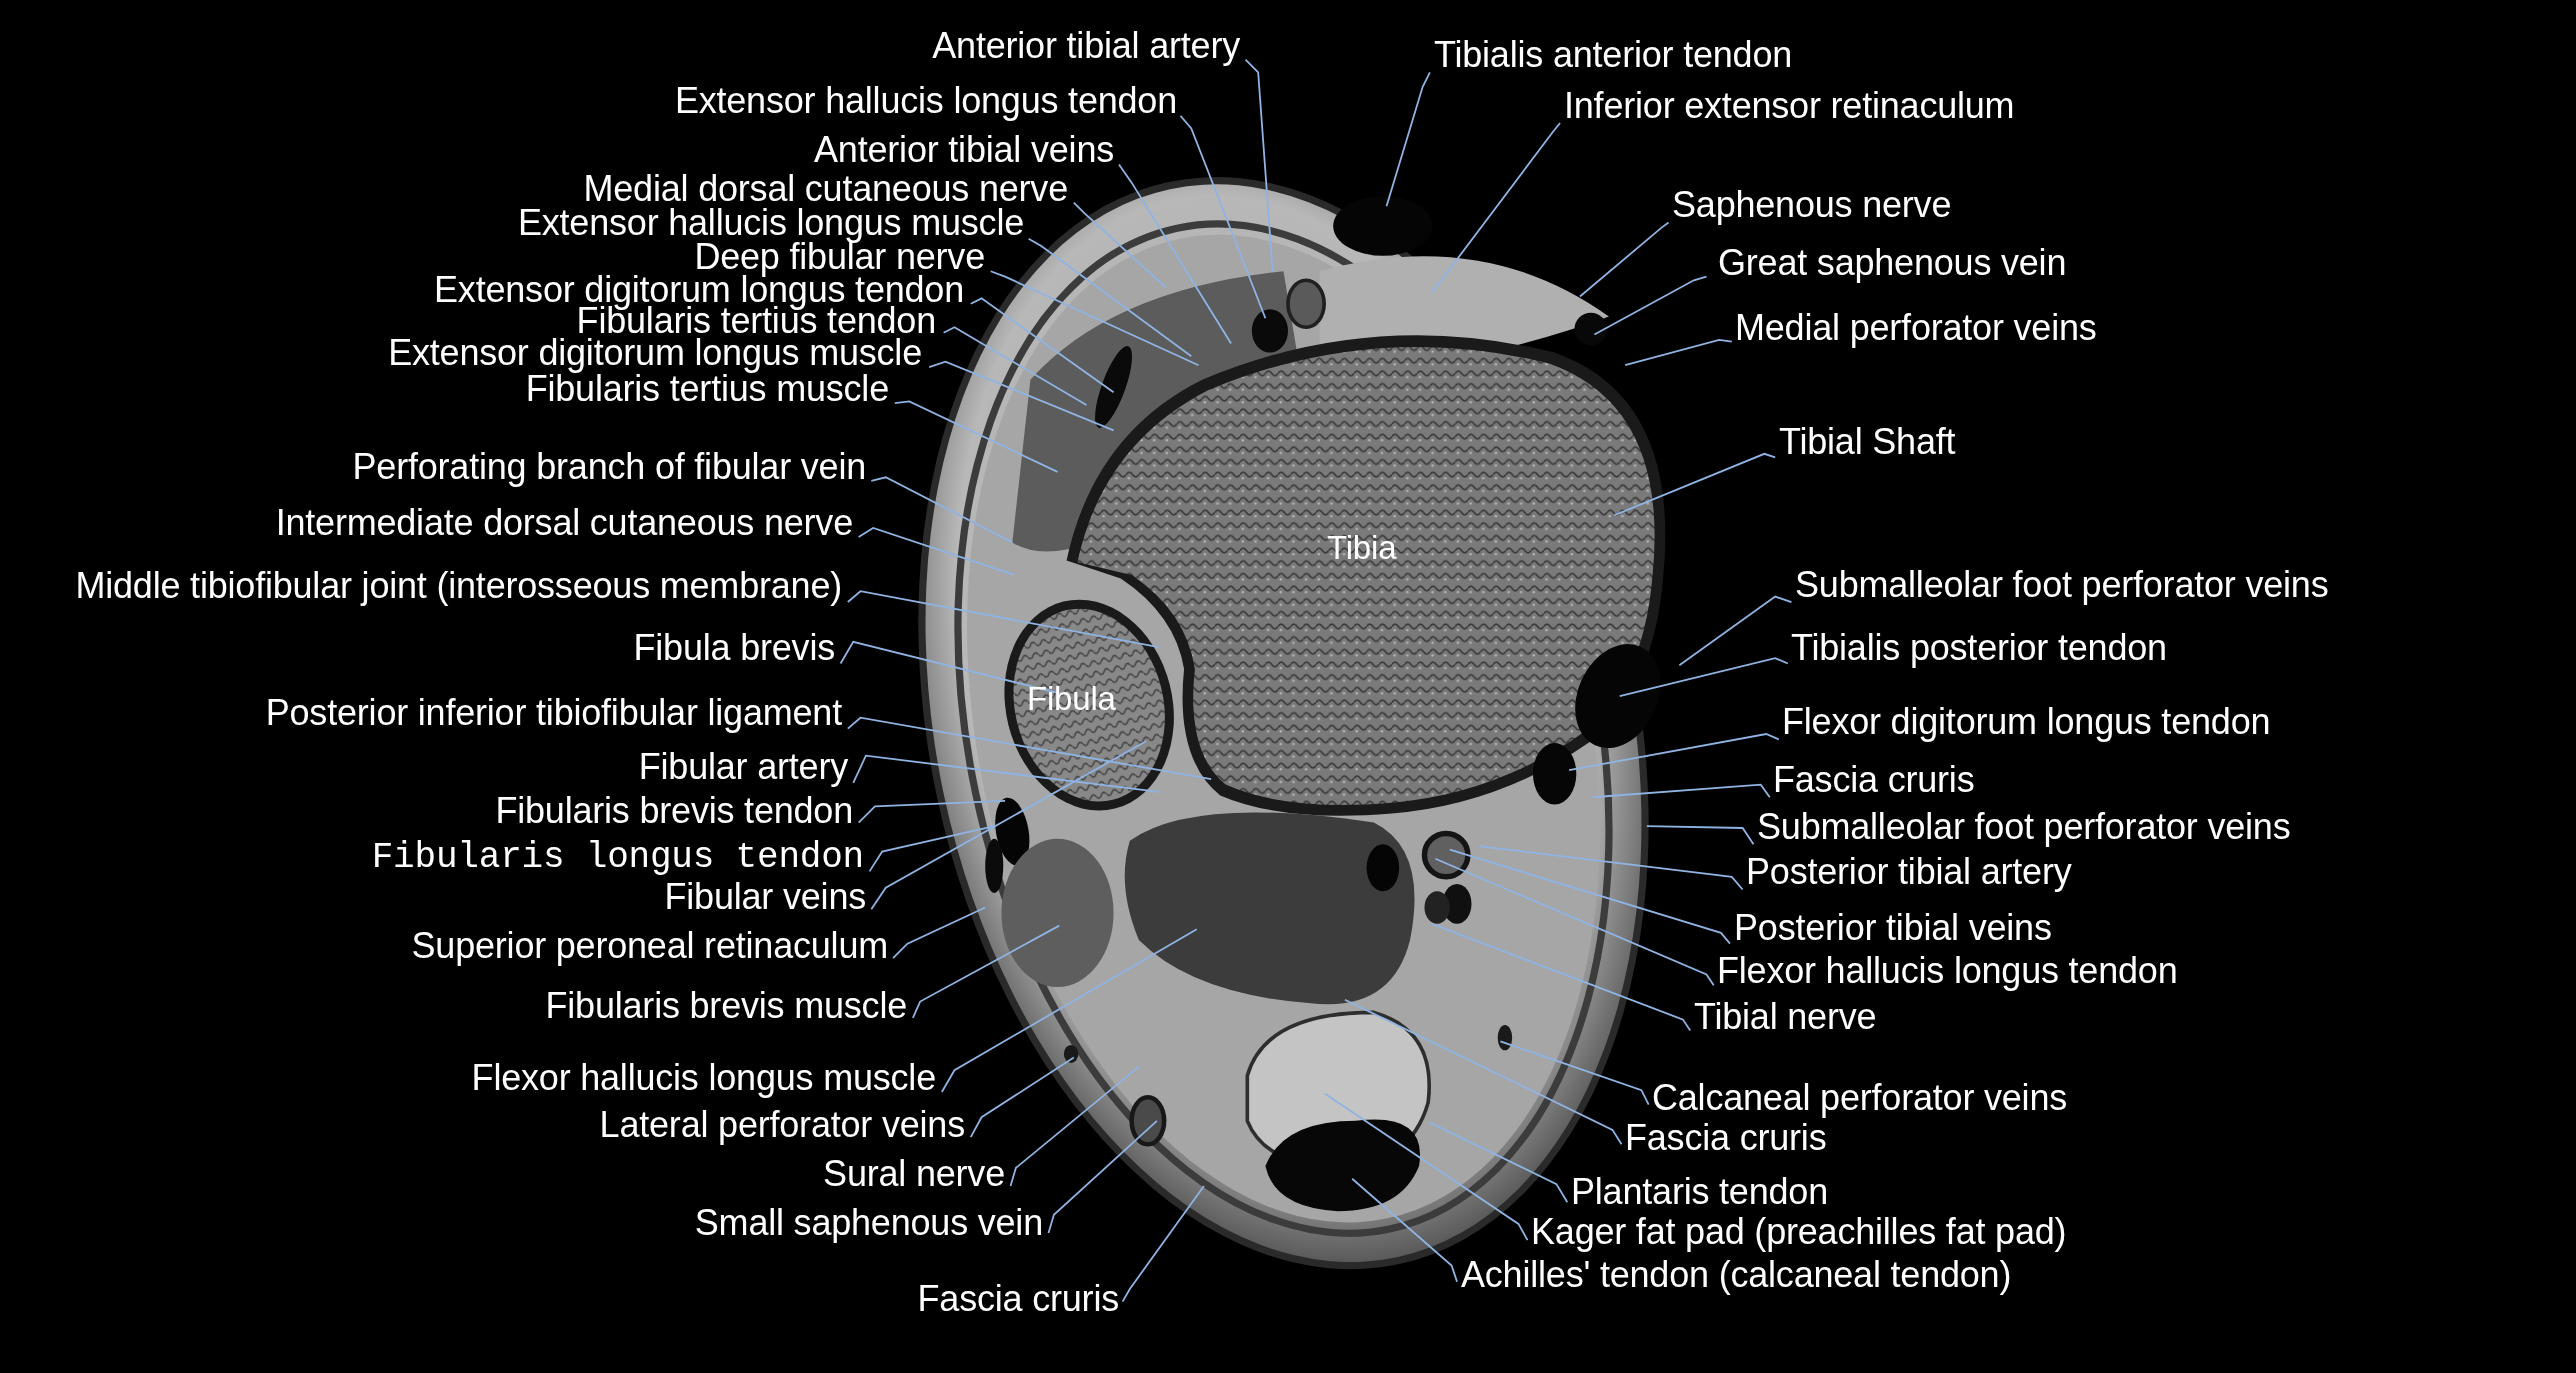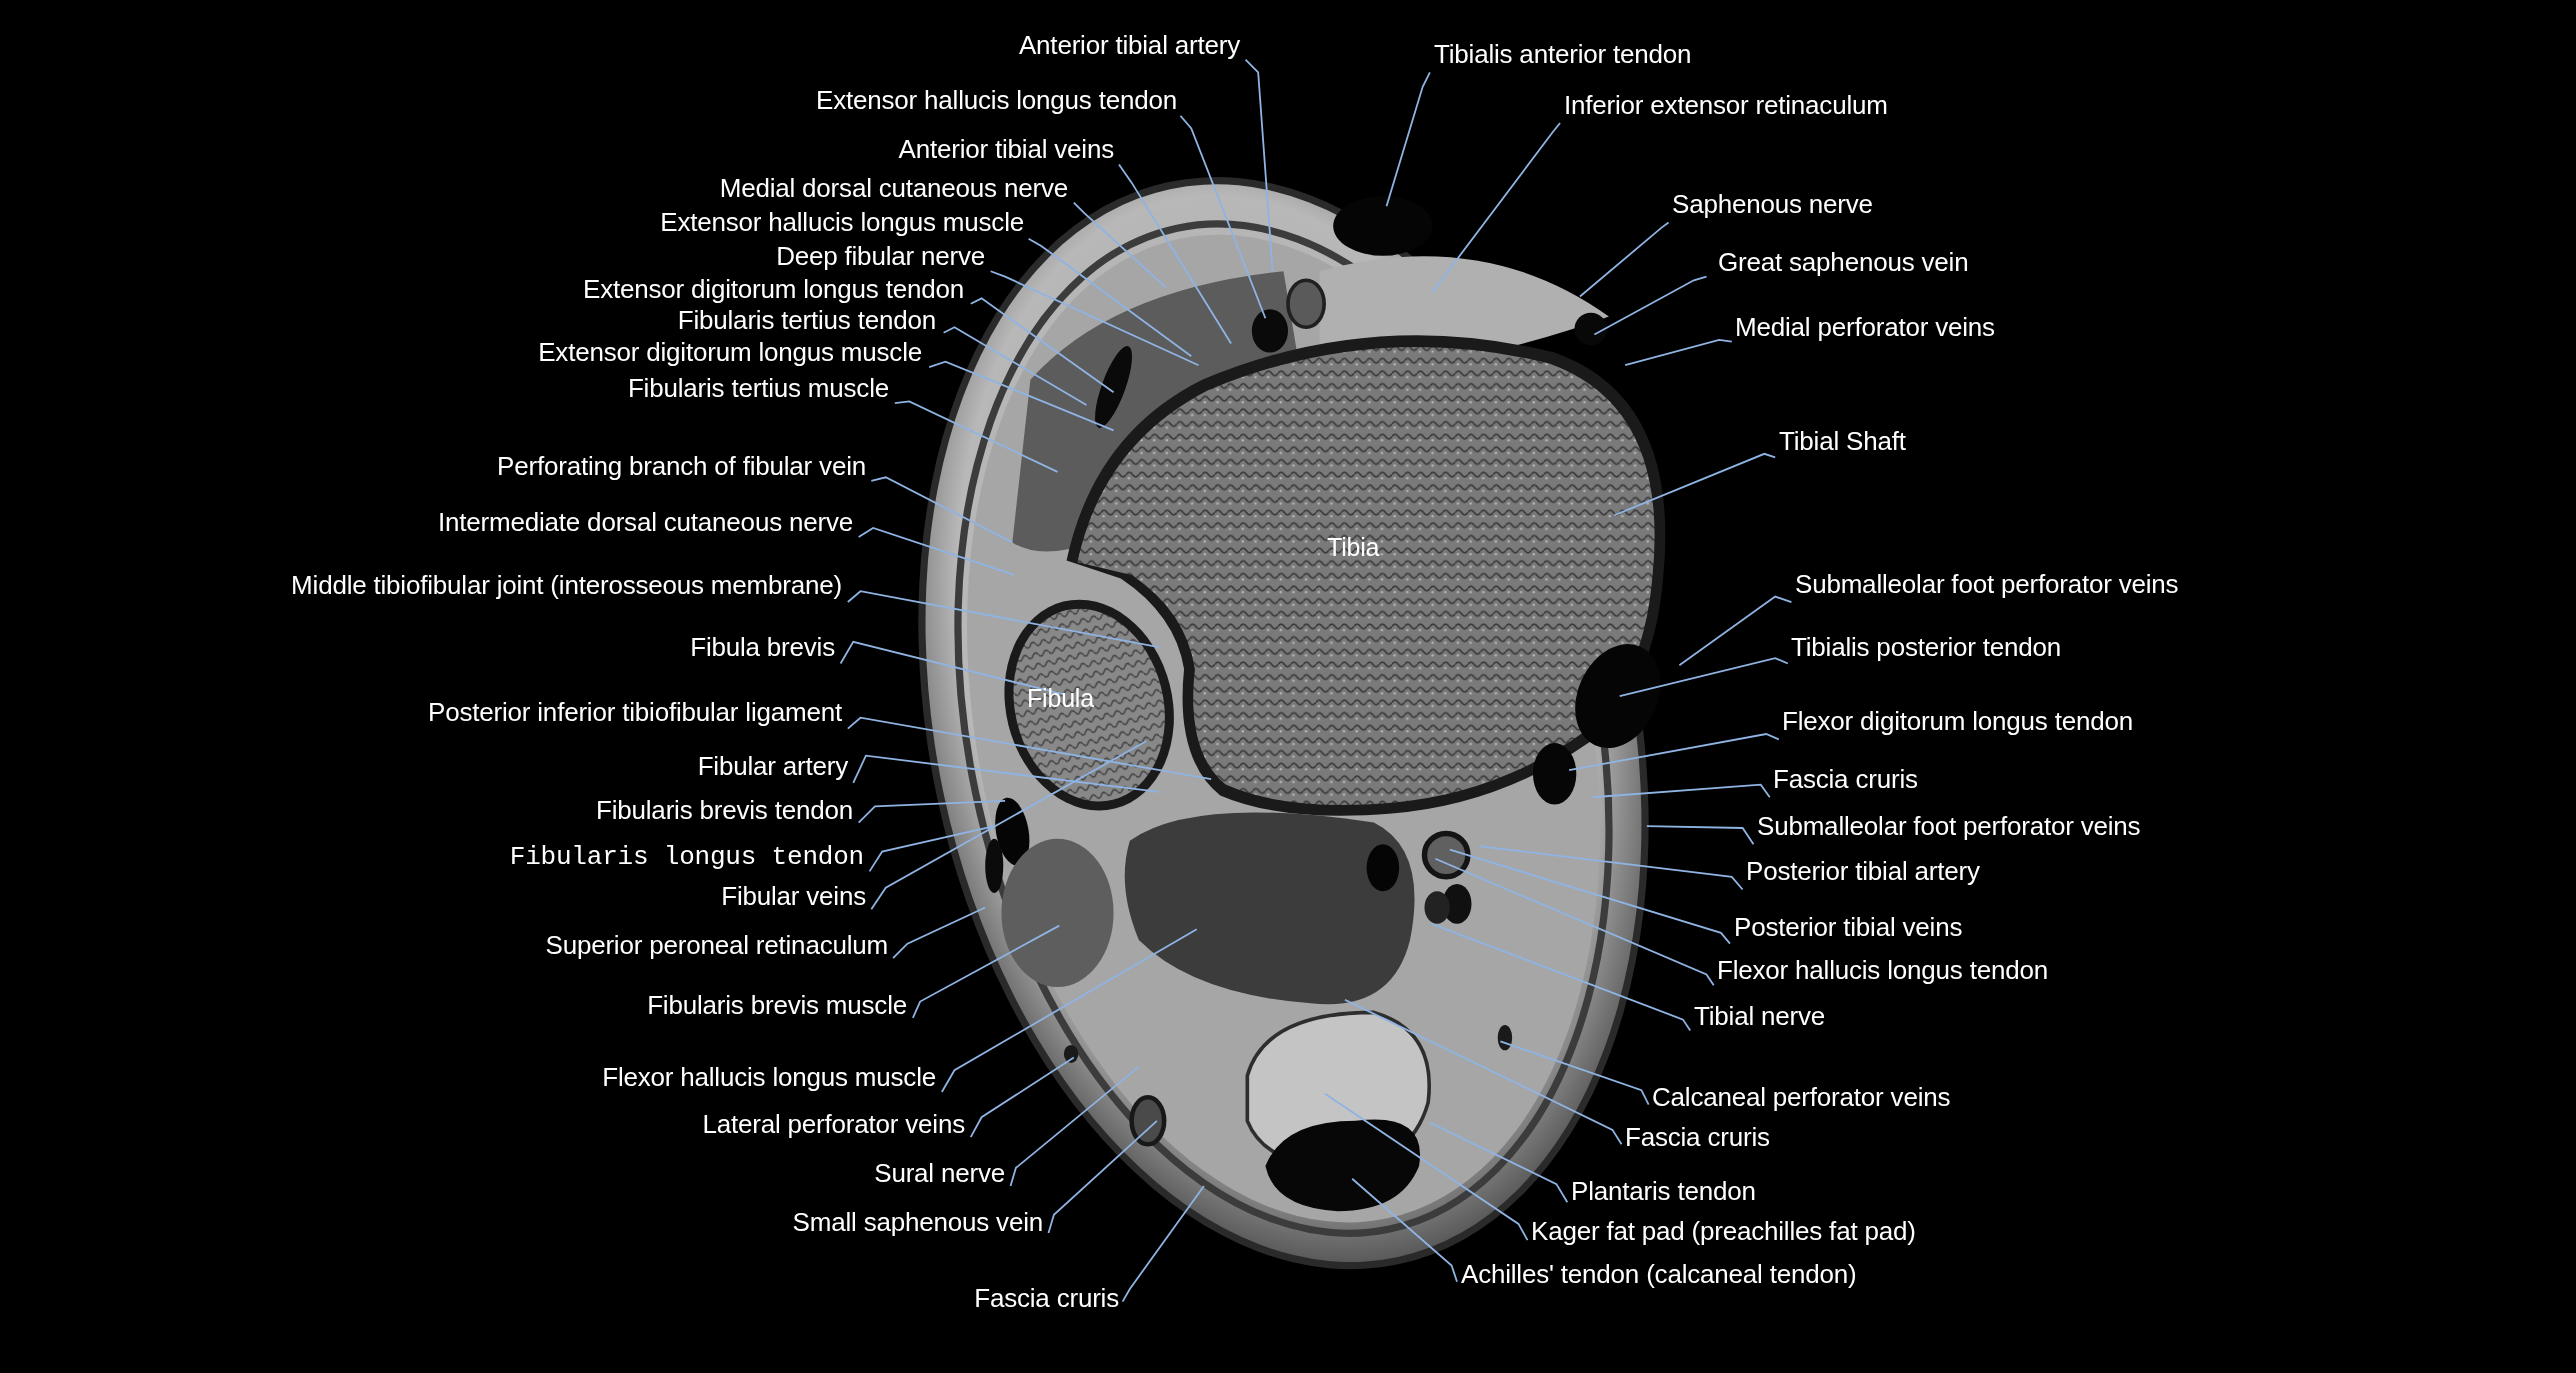--- a/index.html
+++ b/index.html
@@ -1,20 +1,20 @@
 <!DOCTYPE html>
 <html style="font-size:14.5px"><head>
 <meta charset="utf-8">
 <style>
   html,body{margin:0;padding:0;background:#000;}
   body{width:2576px;height:1374px;overflow:hidden;position:relative;font-family:"Liberation Sans",sans-serif;}
   #stage{position:absolute;left:0;top:0;width:2576px;height:1374px;}
-  .lbl{position:absolute;color:#fff;font-size:26px;line-height:33px;white-space:nowrap;letter-spacing:-0.2px;}
+  .lbl{position:absolute;color:#fff;font-size:36px;line-height:33px;white-space:nowrap;letter-spacing:-0.2px;}
   .lbl.left{text-align:right;}
-  .lbl.struct{font-size:25px;}
+  .lbl.struct{font-size:33px;}
 </style>
 </head>
 <body>
 
 <div id="stage">
   <svg id="mri" width="2576" height="1374" viewBox="0 0 2850 1520" style="position:absolute;left:0;top:0">
     <defs>
       <radialGradient id="gSkin" cx="50%" cy="45%" r="55%">
         <stop offset="0%" stop-color="#9a9a9a"></stop>
         <stop offset="80%" stop-color="#b8b8b8"></stop>

